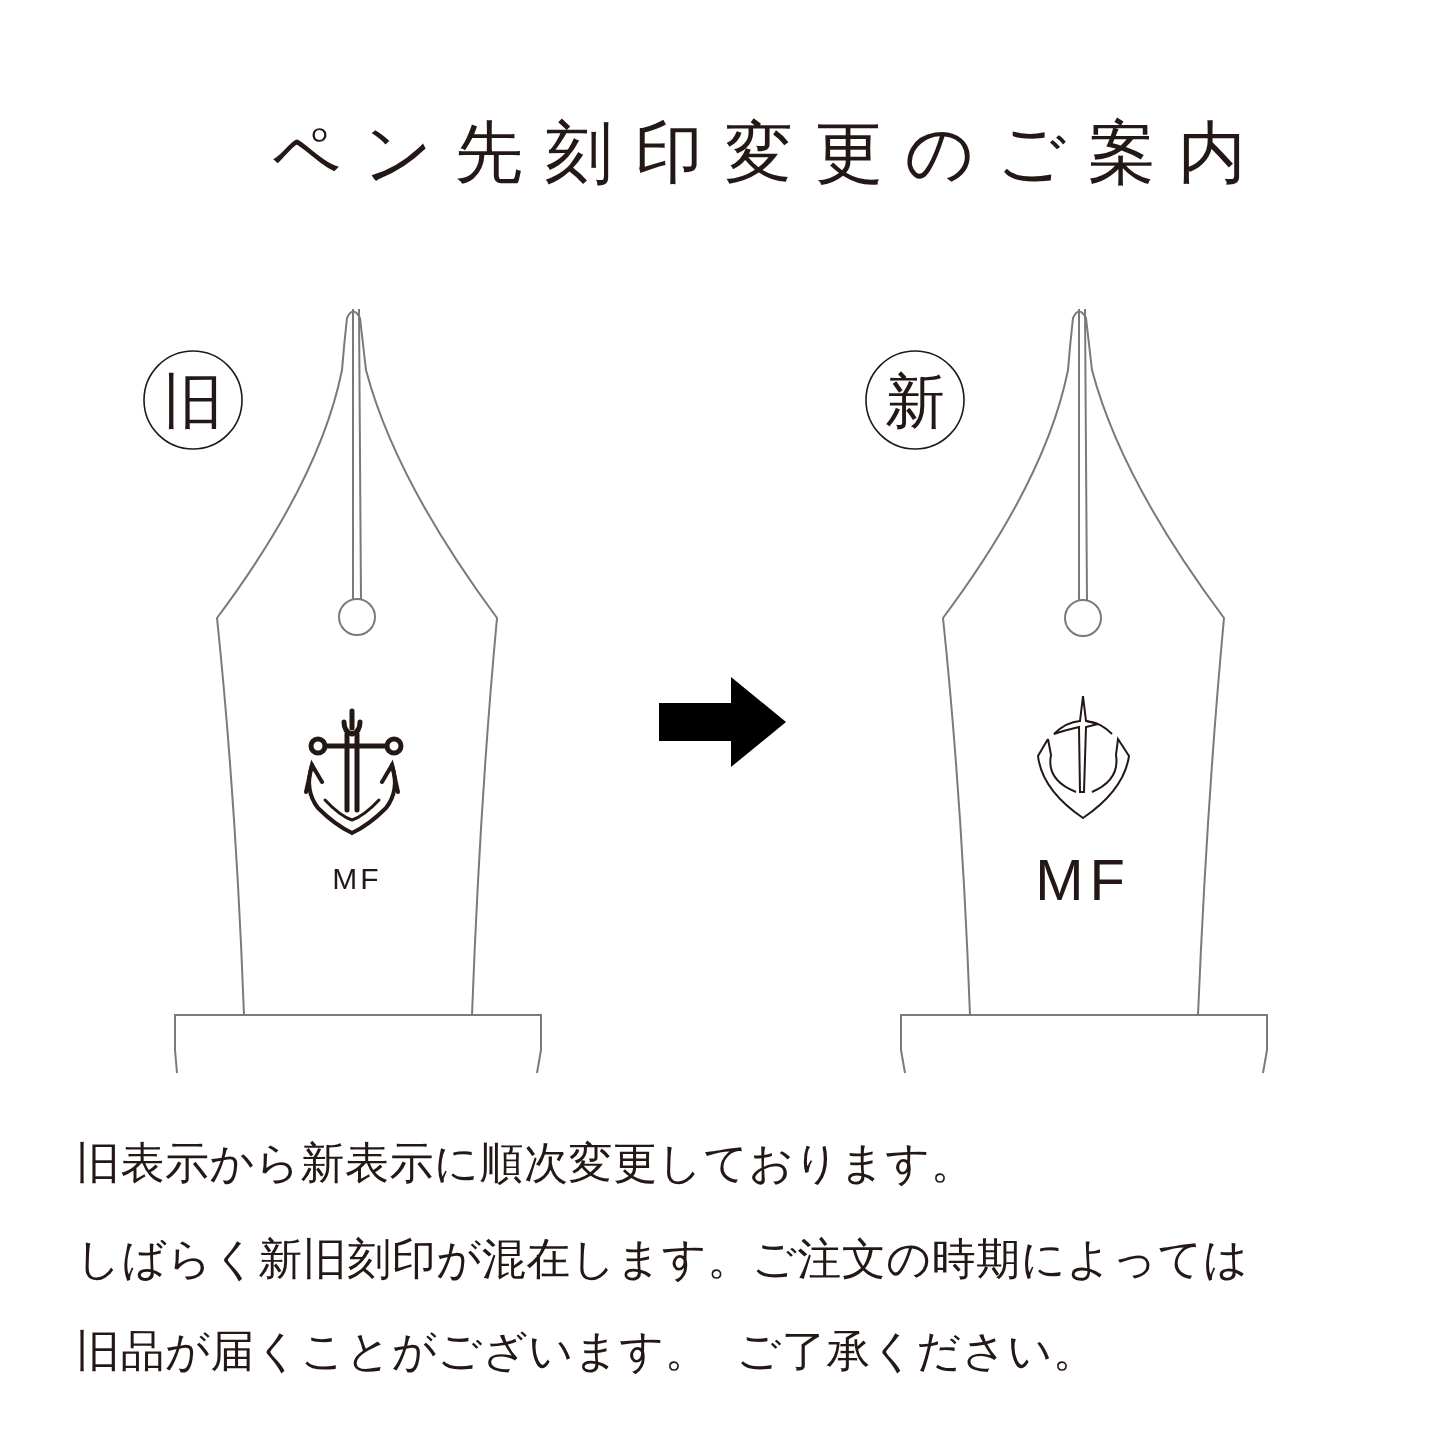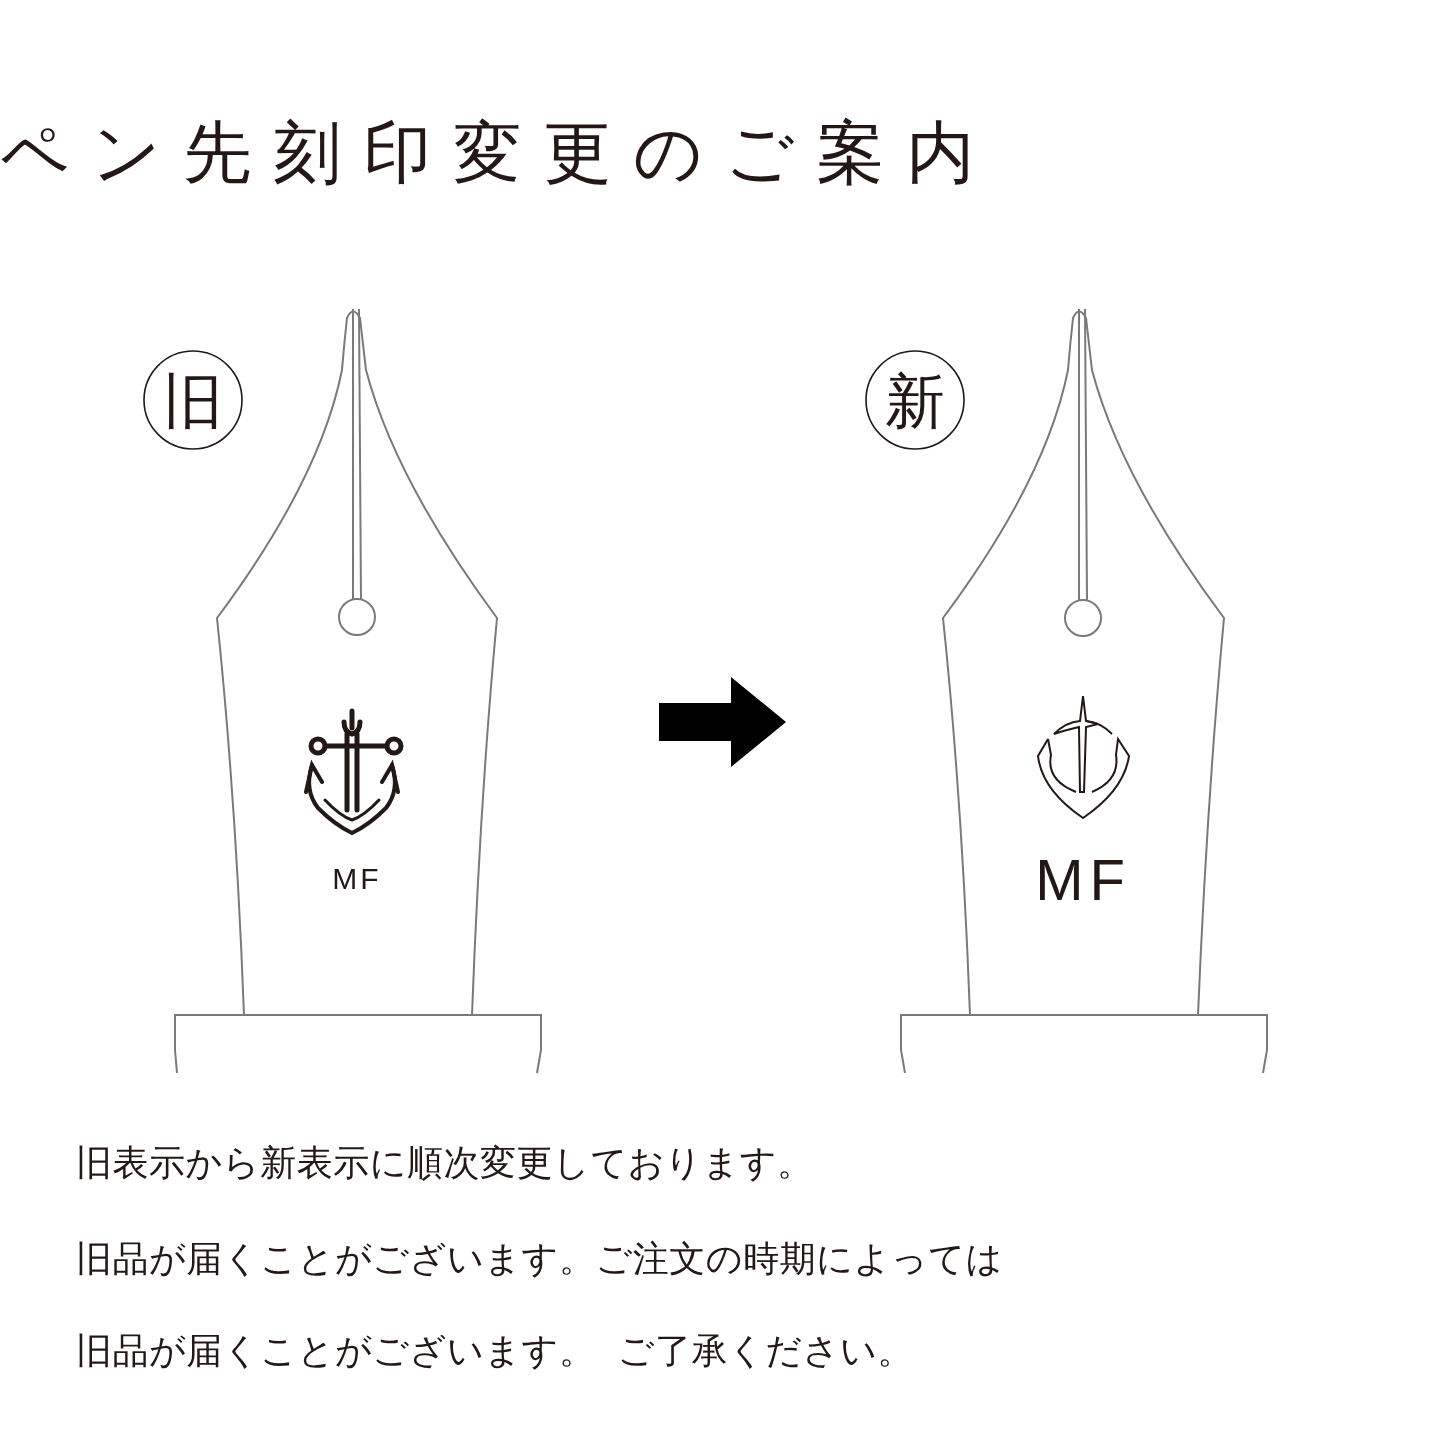--- a/index.html
+++ b/index.html
@@ -1,24 +1,24 @@
 <!DOCTYPE html>
 <html><head>
 <meta charset="utf-8">
 <style>
   html, body { margin: 0; padding: 0; background: #ffffff; }
   body { width: 1445px; height: 1445px; position: relative; overflow: hidden;
          font-family: "DejaVu Sans", "Liberation Sans", sans-serif; color: #231815; }
-  .title { position: absolute; left: 0; top: 108px; width: 1268px; text-align: left;
+  .title { position: absolute; left: 0; top: 108px; width: 1268px; text-align: right;
            font-size: 68px; letter-spacing: 22px; font-weight: 300; line-height: 90px; }
   svg.figure { position: absolute; left: 0; top: 0; }
   .badge-text { font-size: 60px; font-family: "DejaVu Sans", sans-serif; }
   .mf-old { font-family: "Liberation Sans", sans-serif; font-size: 30px; letter-spacing: 3px; }
   .mf-new { font-family: "Liberation Sans", sans-serif; font-size: 58px; letter-spacing: 6px; }
-  .notice { position: absolute; left: 76px; font-size: 36px; line-height: 60px; white-space: nowrap;
+  .notice { position: absolute; left: 76px; font-size: 44px; line-height: 60px; white-space: nowrap;
             letter-spacing: 0.5px; }
   .line1 { top: 1133px; }
   .line2 { top: 1229px; }
   .line3 { top: 1324px; font-family: Liberation Mono, monospace; }
 </style>
 </head>
 <body>
 
 <div class="title">ペン先刻印変更のご案内</div>
 
@@ -62,14 +62,14 @@
     <g fill="none" stroke="#231815" stroke-width="2">
       <path d="M 1083 696 L 1086 721 L 1098 724 L 1086 727 L 1084 792 L 1080 792 L 1079 727 Q 1062 731 1054 734 Q 1066 722 1080 721 Z"></path>
       <path d="M 1086 721 Q 1100 722 1112 734"></path>
       <path d="M 1048 739 L 1038 756 Q 1042 790 1083 818 Q 1124 790 1129 756 L 1118 739 L 1116 755 Q 1120 780 1092 792 M 1048 739 L 1051 755 Q 1046 780 1076 792"></path>
     </g>
     <text x="1083" y="900" text-anchor="middle" class="mf-new" fill="#231815">MF</text>
   </g>
 </svg>
 
 <div class="notice line1">旧表示から新表示に順次変更しております。</div>
-<div class="notice line2">旧品が届くことがございます。ご注文の時期によっては</div>
+<div class="notice line2">しばらく新旧刻印が混在します。ご注文の時期によっては</div>
 <div class="notice line3">旧品が届くことがございます。 ご了承ください。</div>
 
 </body></html>

